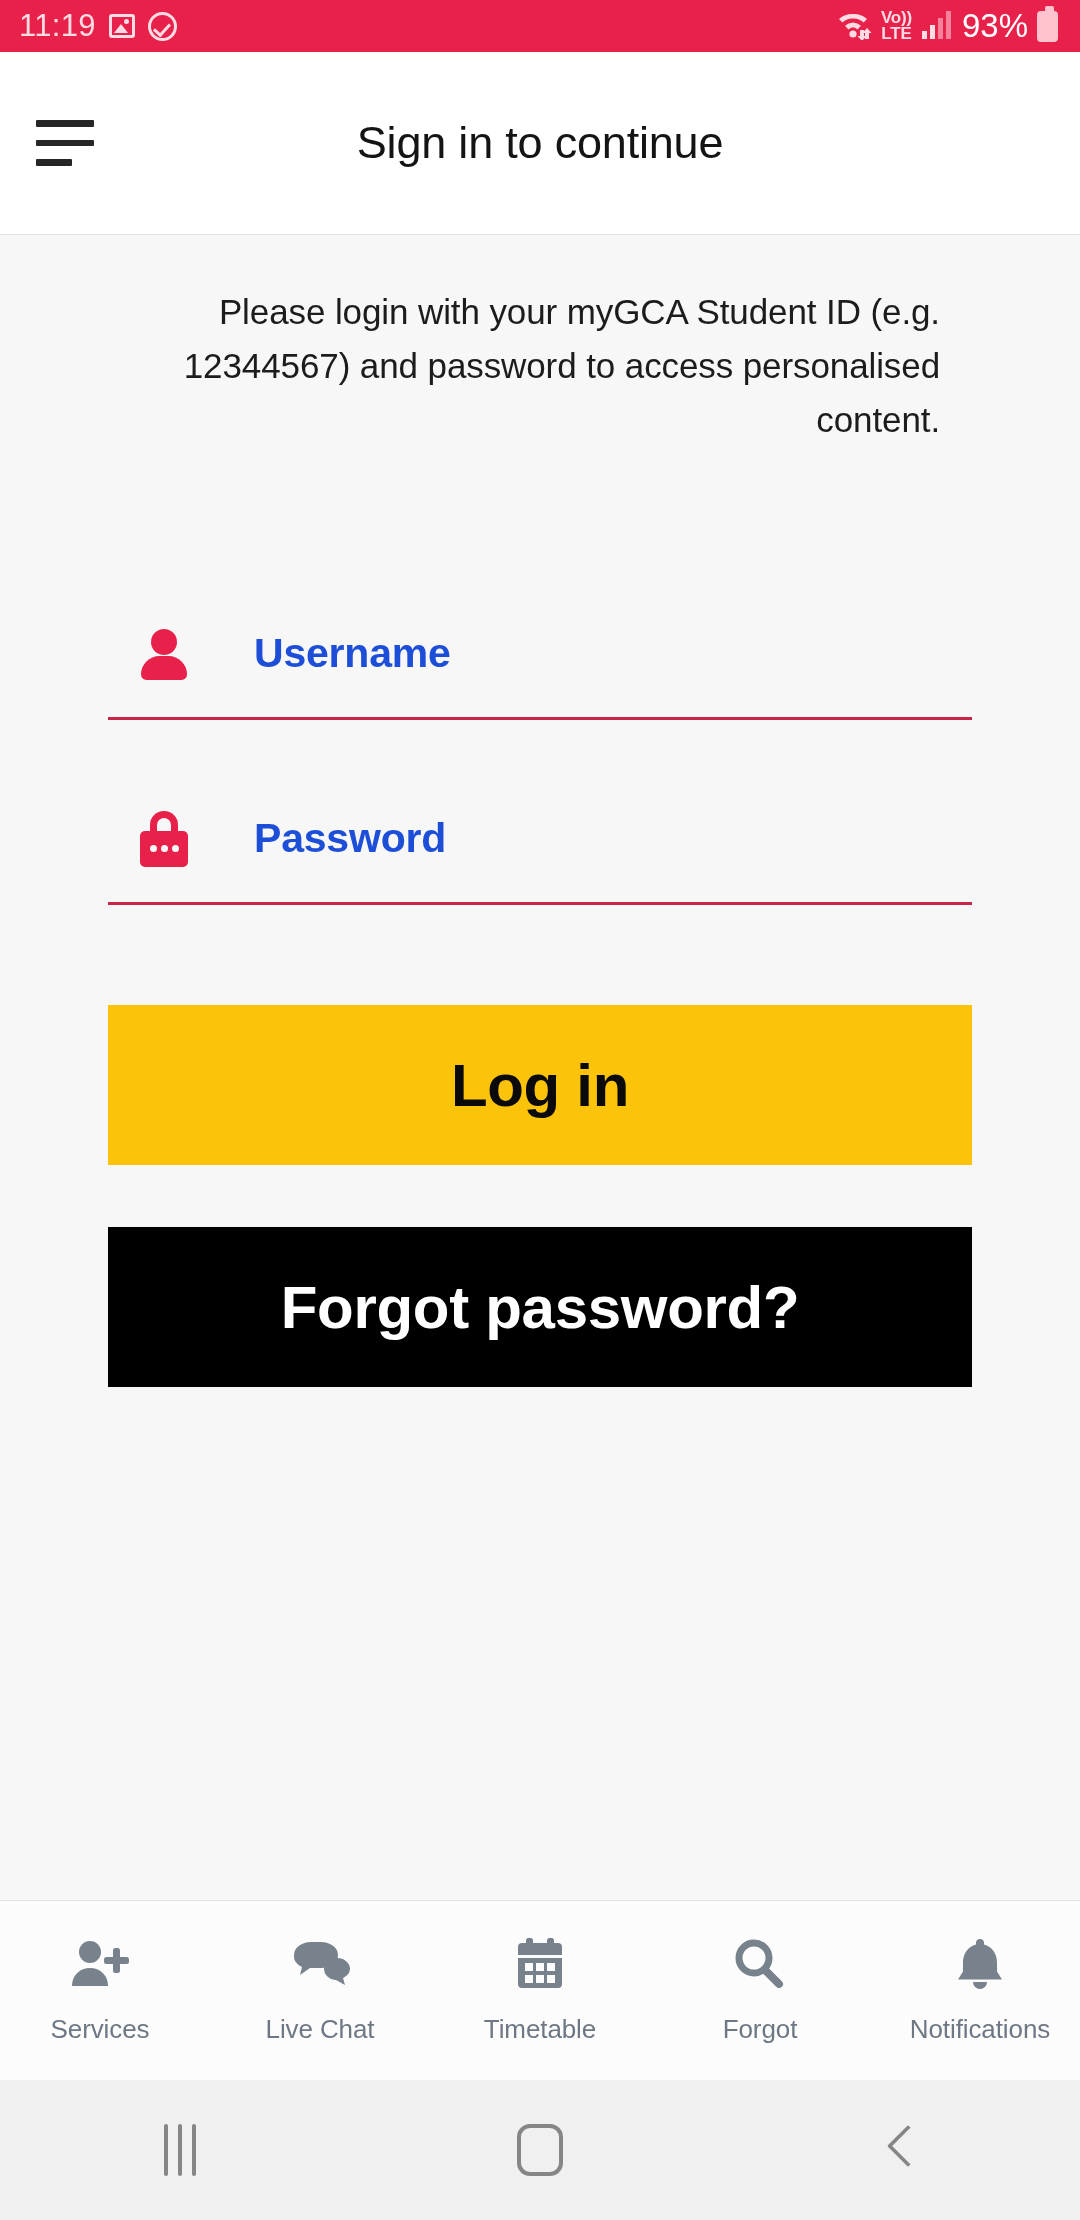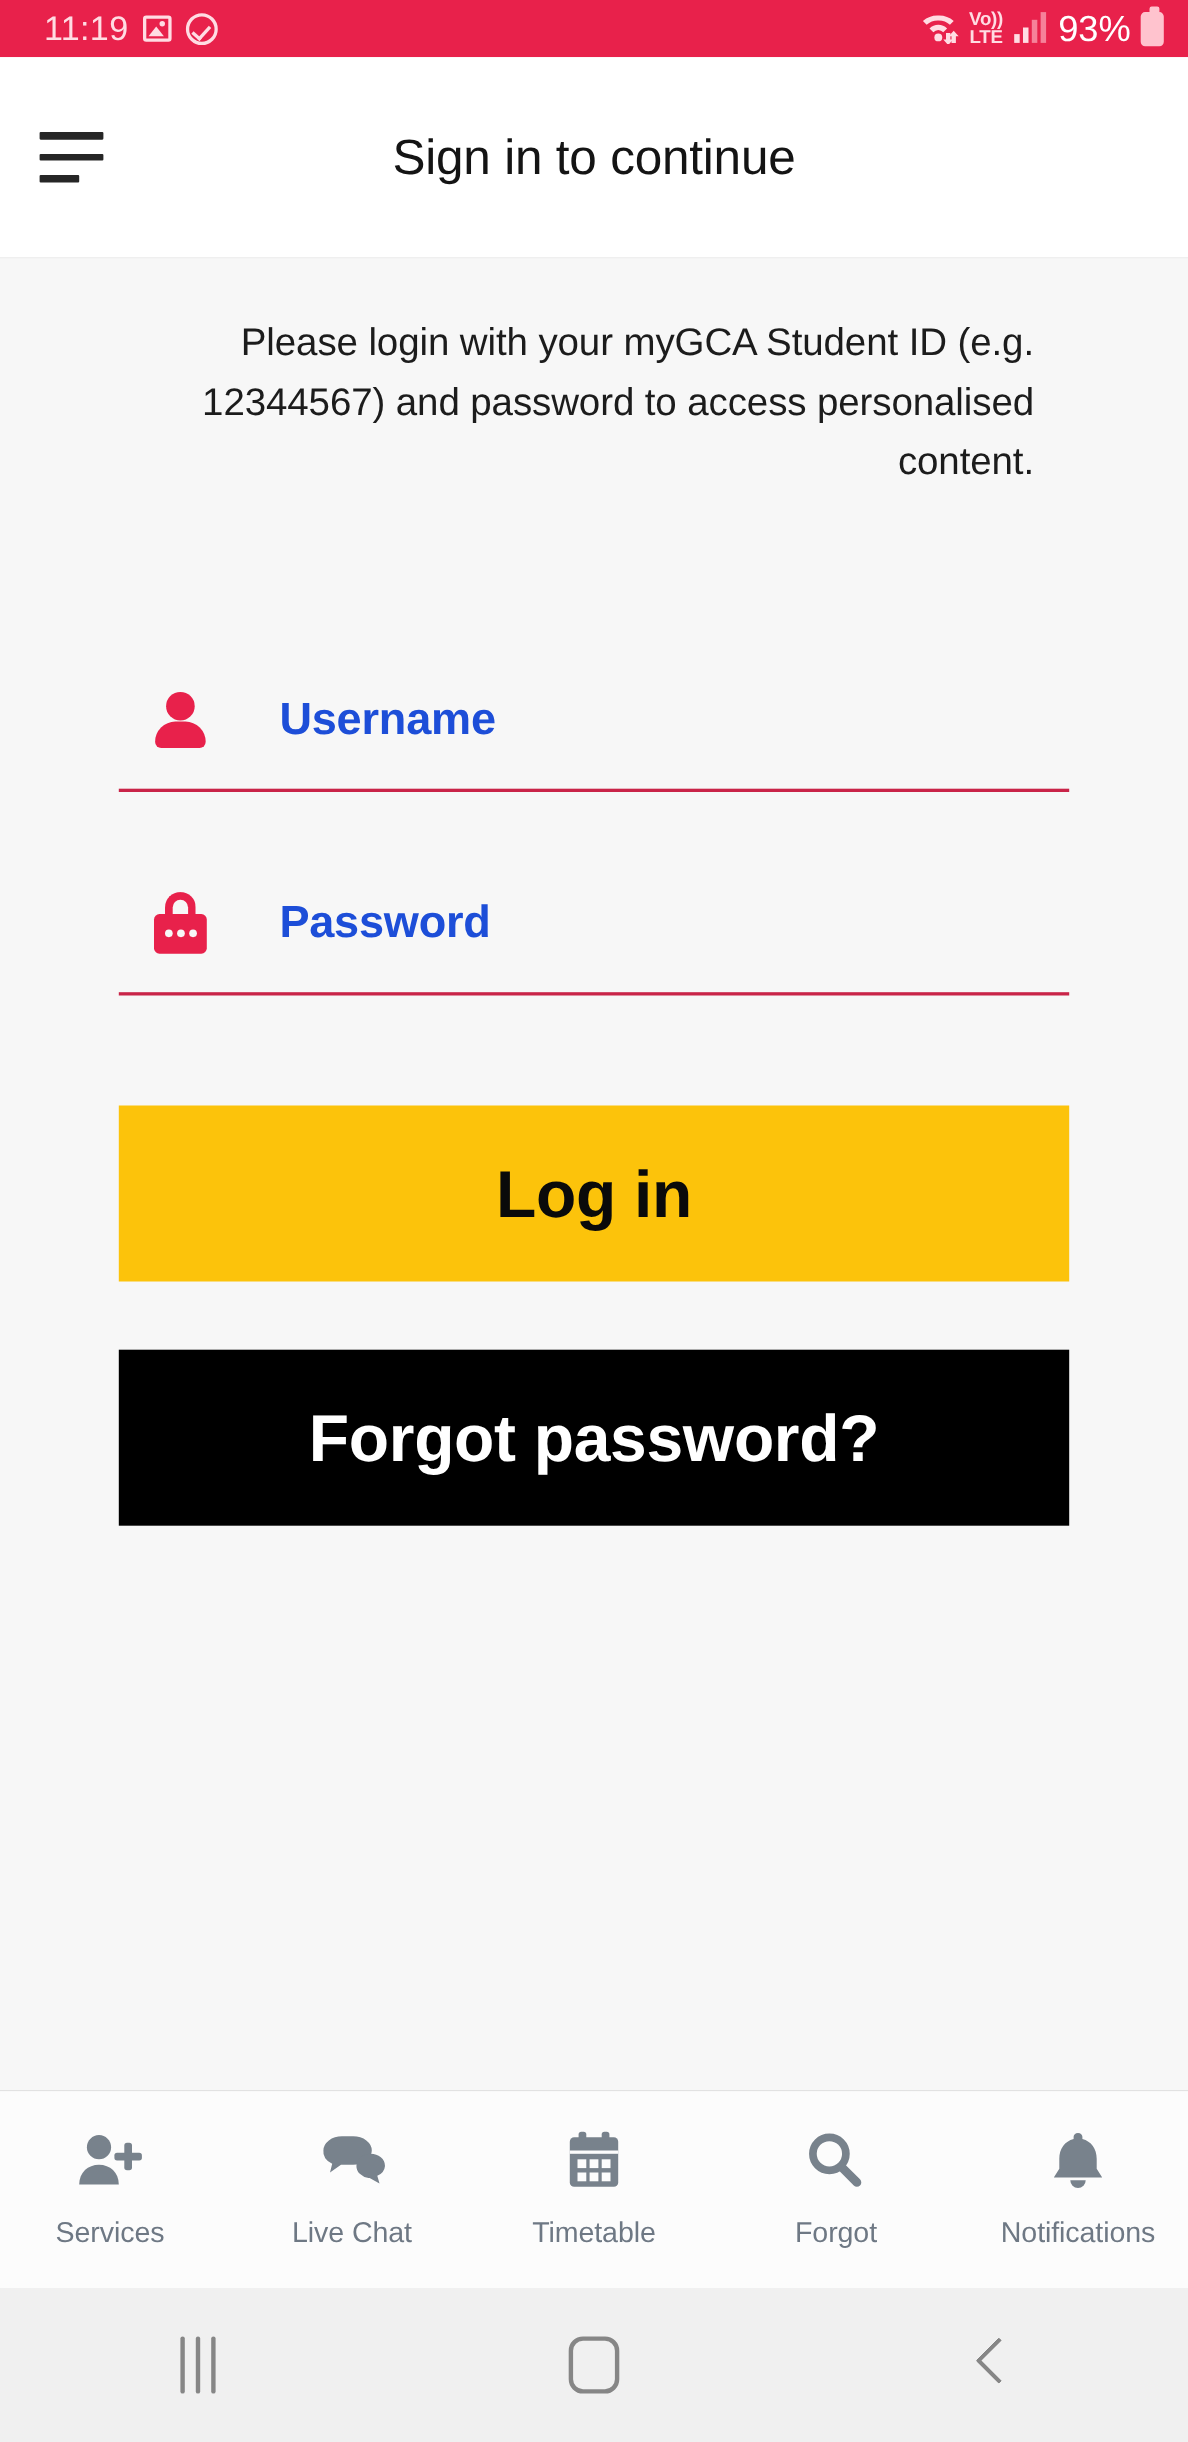--- a/index.html
+++ b/index.html
@@ -8,21 +8,21 @@
     font-family:"Liberation Sans", sans-serif;
     background:#ffffff;
     overflow:hidden;
   }
   .phone { position:relative; width:1080px; height:2220px; display:flex; flex-direction:column; }
 
   
   .statusbar {
     height:52px; background:#E8214B; flex:0 0 52px;
     display:flex; align-items:center; justify-content:space-between;
-    padding:0 22px 0 40px; color:#FFD9E0;
+    padding:0 22px 0 19px; color:#FFD9E0;
   }
   .sb-left { display:flex; align-items:center; gap:13px; }
   .sb-right { display:flex; align-items:center; gap:9px; }
   .sb-time { font-size:31px; font-weight:400; color:#FFDCE3; letter-spacing:0.3px; }
   .ico-img { width:26px; height:24px; border:3px solid #FFDCE3; border-radius:3px; position:relative; }
   .ico-img::after{
     content:""; position:absolute; left:2px; bottom:2px;
     width:0;height:0;border-left:7px solid transparent;border-right:7px solid transparent;
     border-bottom:9px solid #FFDCE3;
   }

